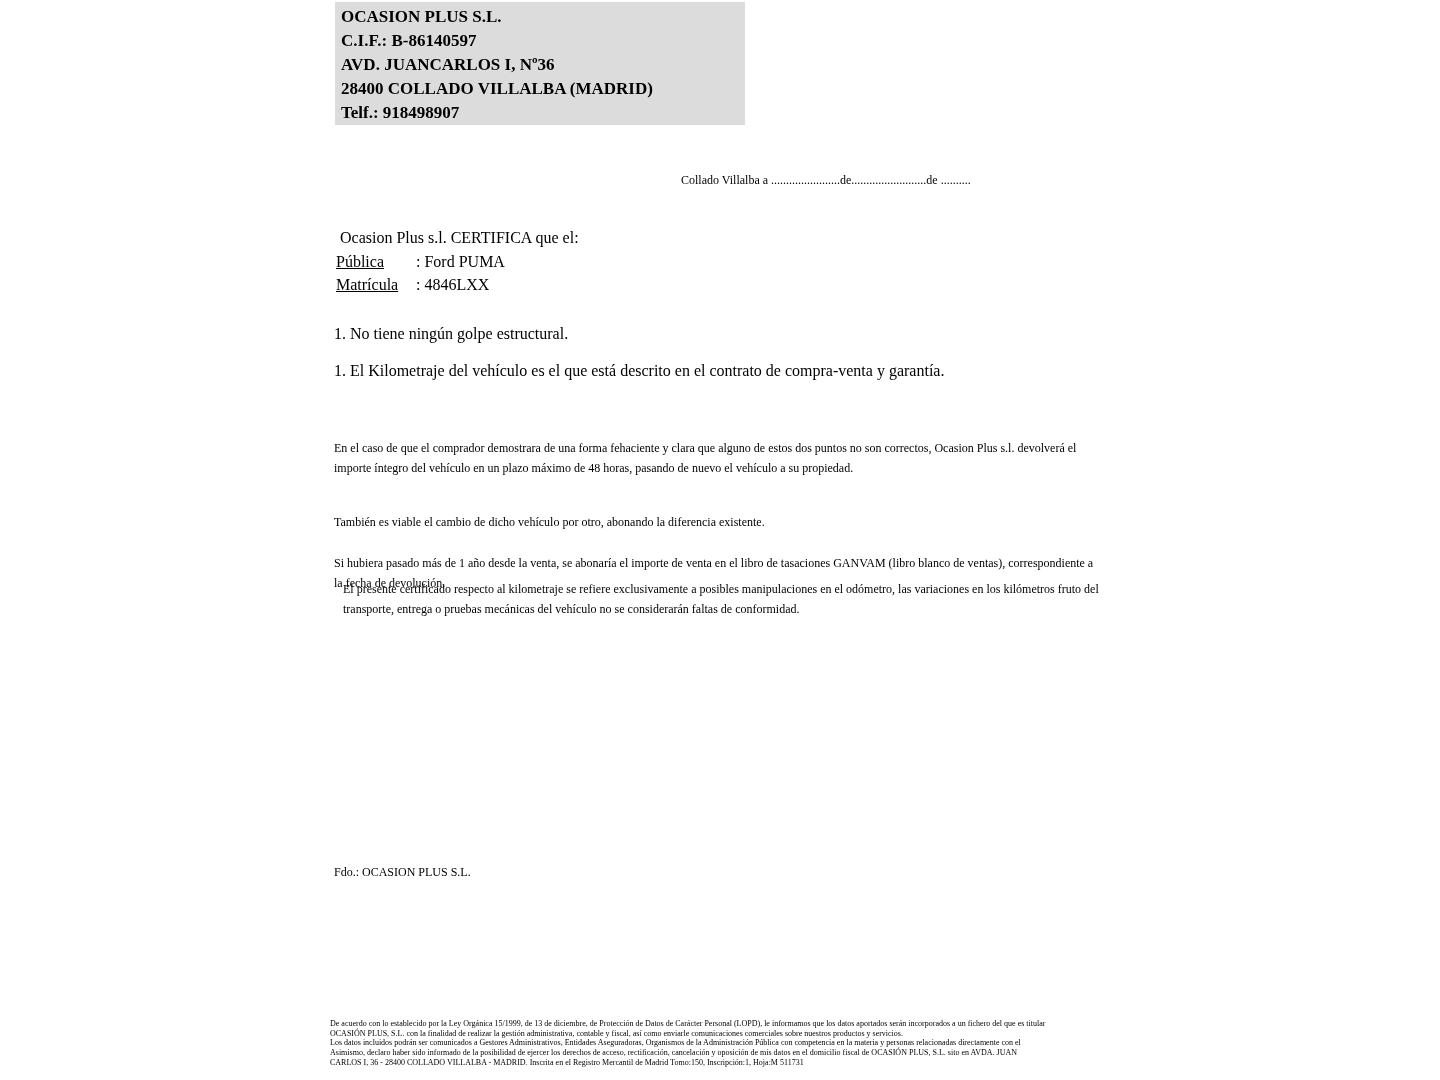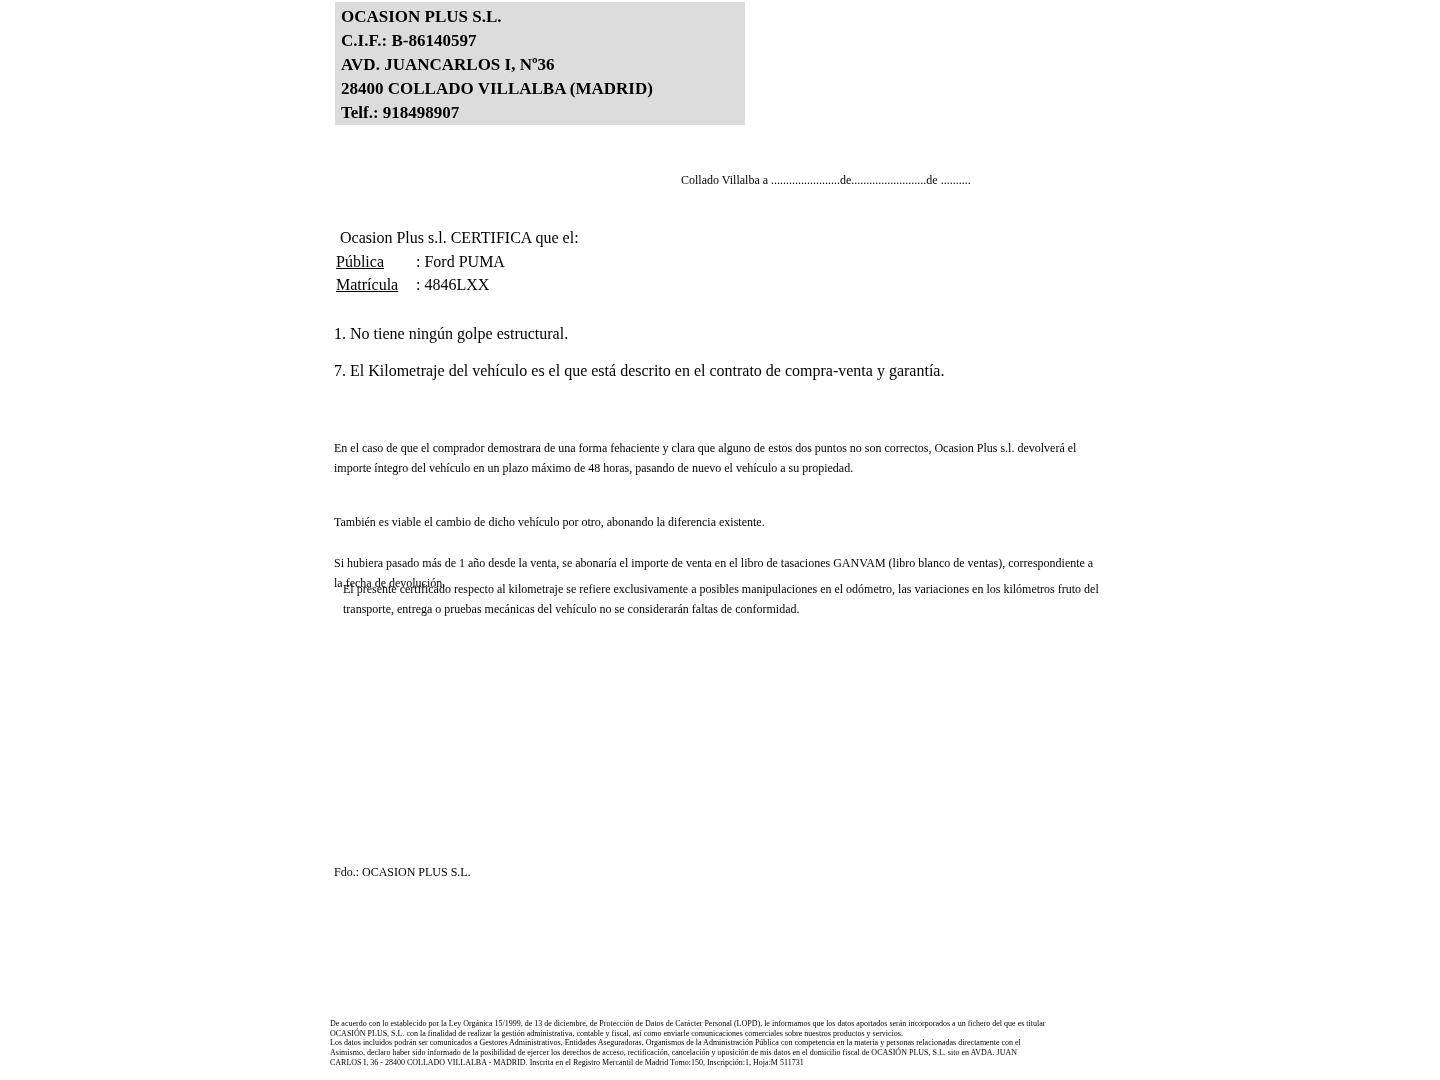--- a/index.html
+++ b/index.html
@@ -114,21 +114,21 @@
     <div class="cert-intro">Ocasion Plus s.l. CERTIFICA que el:</div>
     <div>
       <span class="cert-field-label"><span class="u">Pública</span></span><span>: Ford PUMA</span>
     </div>
     <div>
       <span class="cert-field-label"><span class="u">Matrícula</span></span><span>: 4846LXX</span>
     </div>
   </div>
 
   <div class="point point-1">1. No tiene ningún golpe estructural.</div>
-  <div class="point point-2">7. El Kilometraje del vehículo es el que está descrito en el contrato de compra-venta y garantía.</div>
+  <div class="point point-2">1. El Kilometraje del vehículo es el que está descrito en el contrato de compra-venta y garantía.</div>
 
   <div class="para para-1">En el caso de que el comprador demostrara de una forma fehaciente y clara que alguno de estos dos puntos no son correctos, Ocasion Plus s.l. devolverá el importe íntegro del vehículo en un plazo máximo de 48 horas, pasando de nuevo el vehículo a su propiedad.</div>
   <div class="para para-2">También es viable el cambio de dicho vehículo por otro, abonando la diferencia existente.</div>
   <div class="para para-3">Si hubiera pasado más de 1 año desde la venta, se abonaría el importe de venta en el libro de tasaciones GANVAM (libro blanco de ventas), correspondiente a la fecha de devolución.</div>
   <div class="para para-4">El presente certificado respecto al kilometraje se refiere exclusivamente a posibles manipulaciones en el odómetro, las variaciones en los kilómetros fruto del transporte, entrega o pruebas mecánicas del vehículo no se considerarán faltas de conformidad.</div>
 
   <div class="signature-line">Fdo.: OCASION PLUS S.L.</div>
 
   <div class="legal">
     <div class="legal-line">De acuerdo con lo establecido por la Ley Orgánica 15/1999, de 13 de diciembre, de Protección de Datos de Carácter Personal (LOPD), le informamos que los datos aportados serán incorporados a un fichero del que es titular</div>

